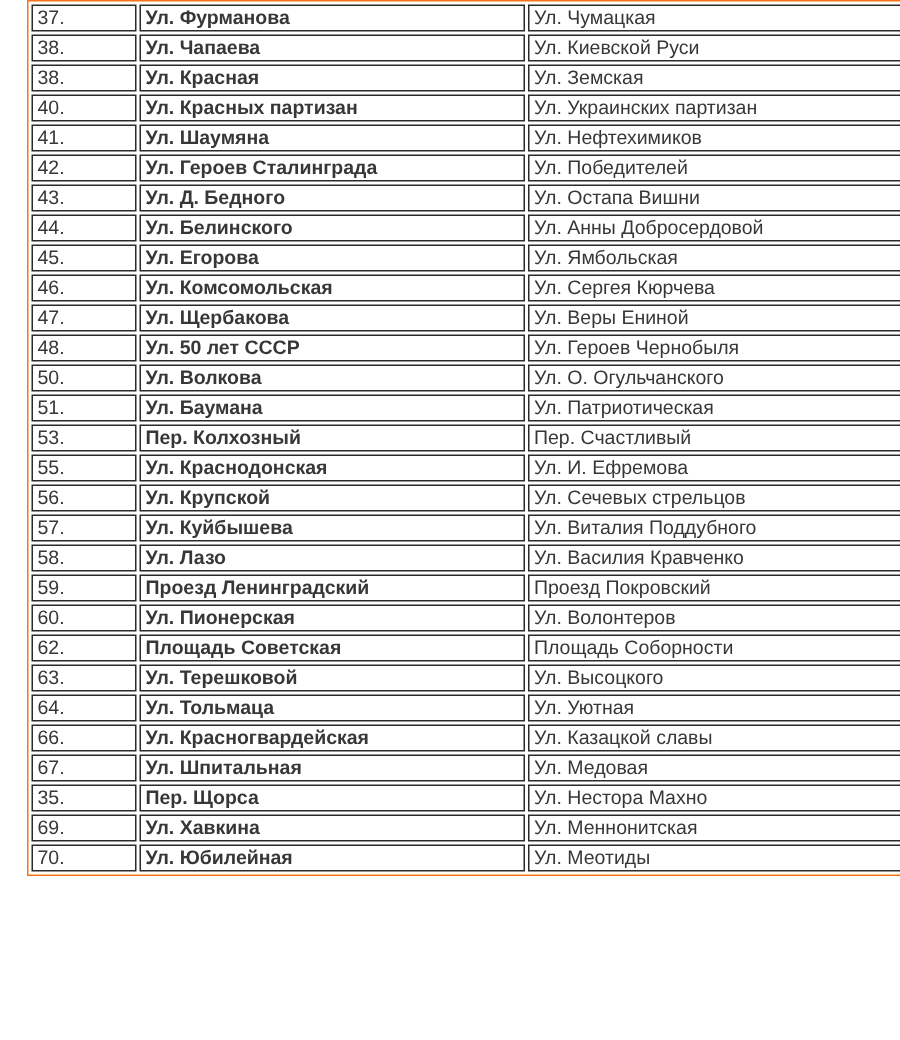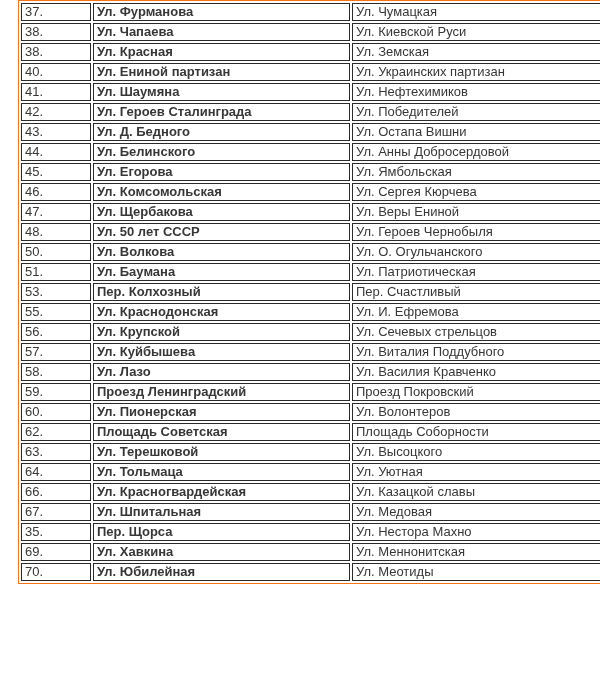--- a/index.html
+++ b/index.html
@@ -59,21 +59,21 @@
           <td class="col-old">Ул. Чапаева</td>
           <td class="col-new">Ул. Киевской Руси</td>
         </tr>
         <tr>
           <td class="col-num">38.</td>
           <td class="col-old">Ул. Красная</td>
           <td class="col-new">Ул. Земская</td>
         </tr>
         <tr>
           <td class="col-num">40.</td>
-          <td class="col-old">Ул. Ениной партизан</td>
+          <td class="col-old">Ул. Красных партизан</td>
           <td class="col-new">Ул. Украинских партизан</td>
         </tr>
         <tr>
           <td class="col-num">41.</td>
           <td class="col-old">Ул. Шаумяна</td>
           <td class="col-new">Ул. Нефтехимиков</td>
         </tr>
         <tr>
           <td class="col-num">42.</td>
           <td class="col-old">Ул. Героев Сталинграда</td>

